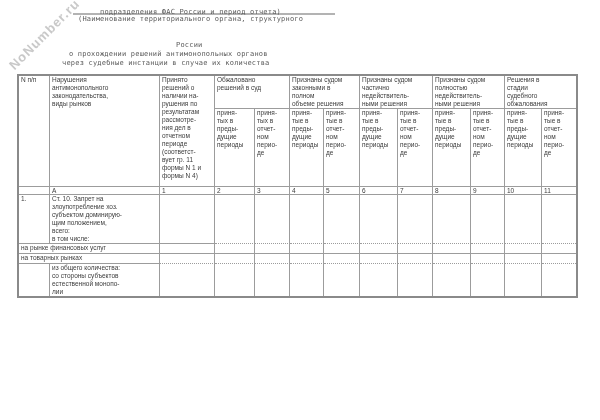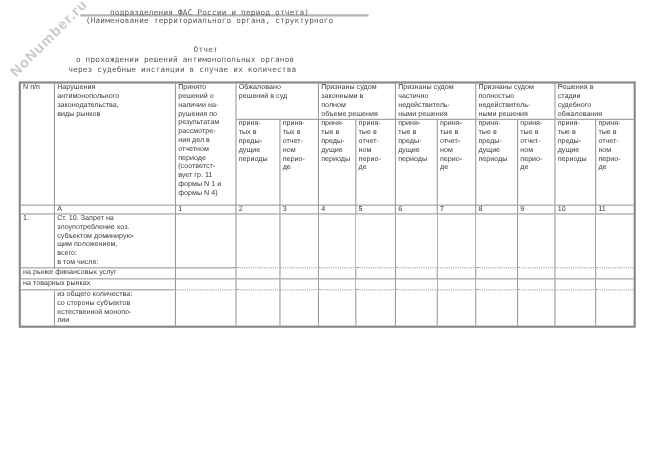--- a/index.html
+++ b/index.html
@@ -55,21 +55,21 @@
 <body>
 
 <div class="page">
 
   <div class="watermark">NoNumber.ru</div>
 
   <div class="sig-line"></div>
 
   <div class="hdr hdr-org1">(Наименование территориального органа, структурного</div>
   <div class="hdr hdr-org2">подразделения ФАС России и период отчета)</div>
-  <div class="hdr hdr-t1">Отчет</div>
+  <div class="hdr hdr-t1">России</div>
   <div class="hdr hdr-t2">о прохождении решений антимонопольных органов</div>
   <div class="hdr hdr-t3">через судебные инстанции в случае их количества</div>
 
   <table class="report">
     <colgroup>
       <col style="width:31px">
         <col style="width:110px">
         <col style="width:55px">
       <col style="width:40px">
         <col style="width:35px">

